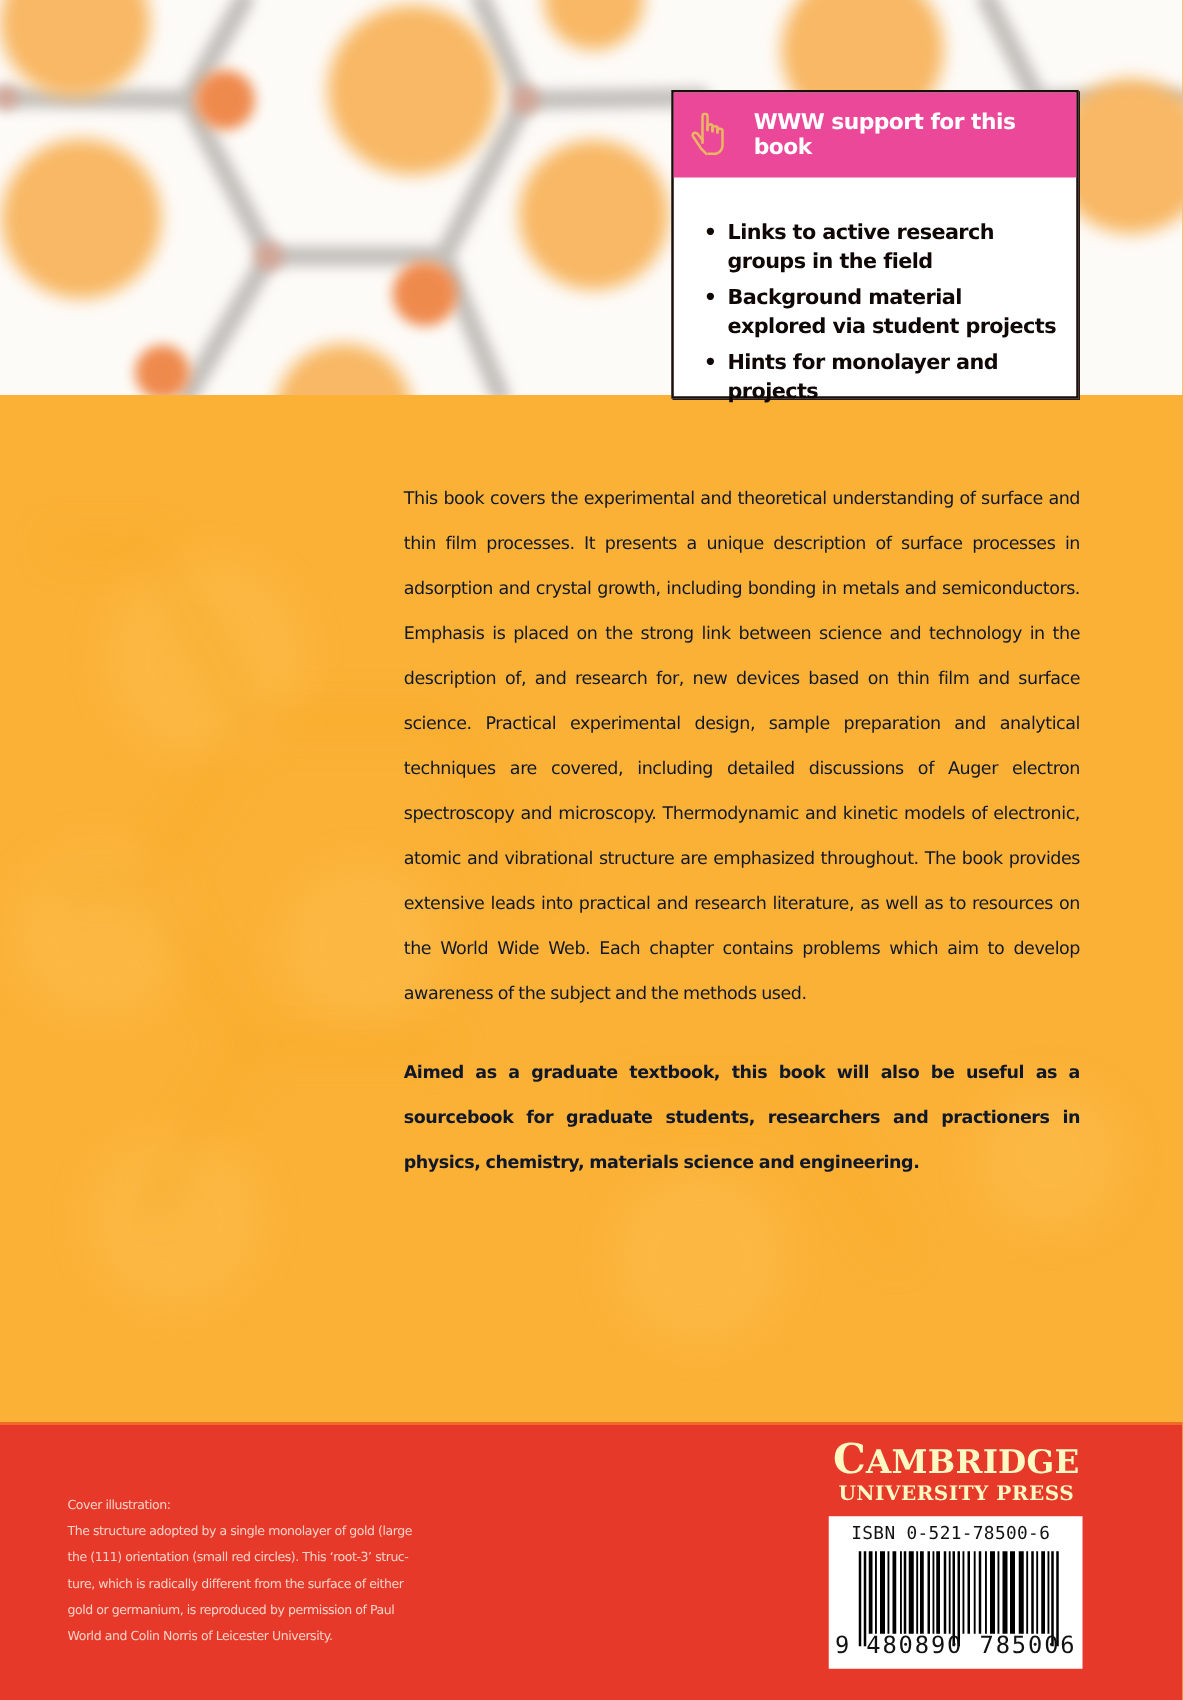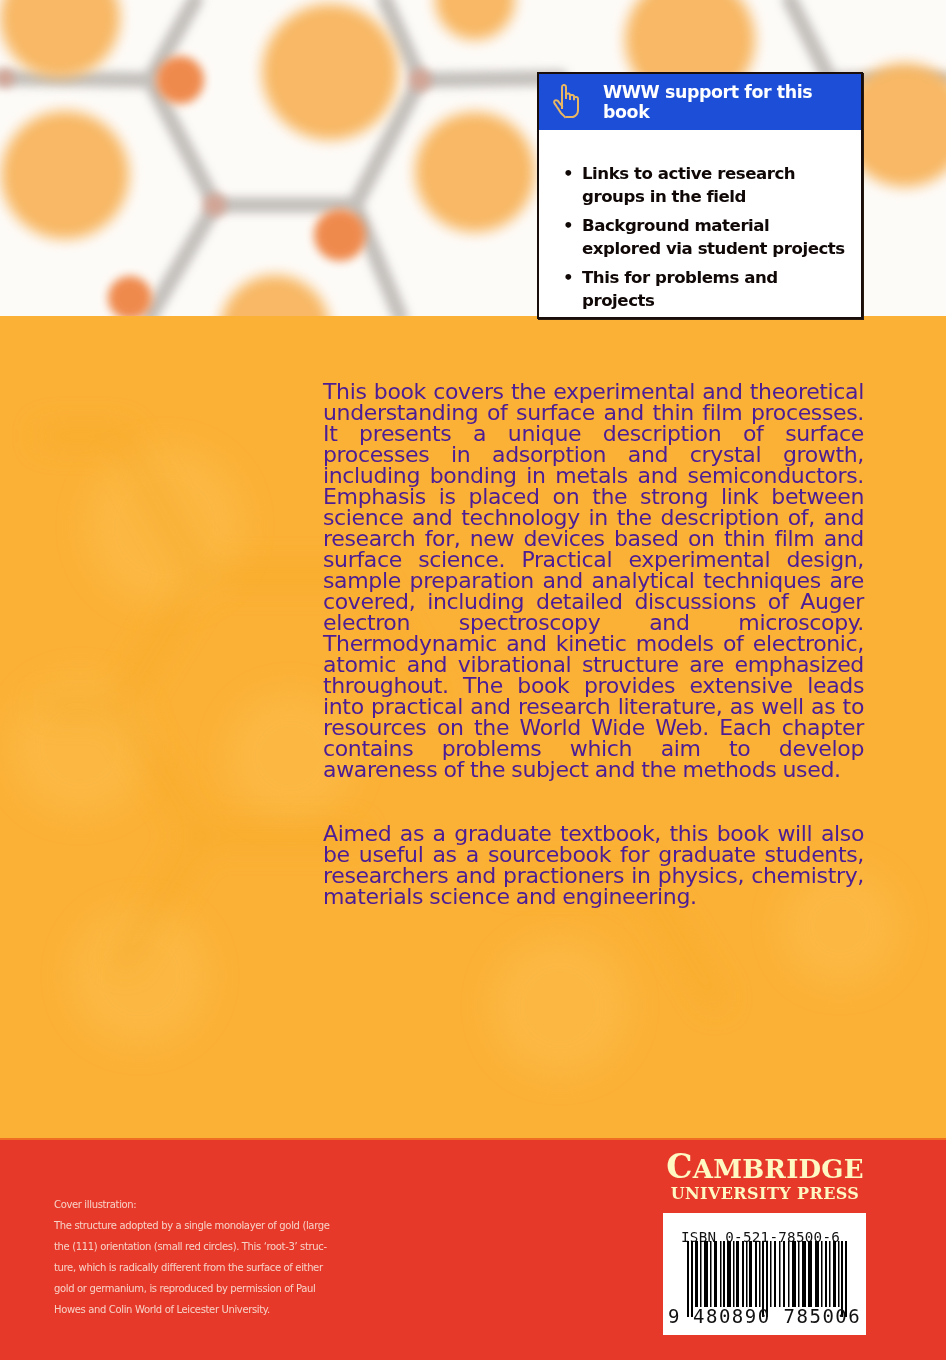--- a/index.html
+++ b/index.html
@@ -15,34 +15,34 @@
 
   
   .body-area {
     position: absolute; left: 0; top: 316px; width: 946px; height: 822px;
     background: #fbb136; overflow: hidden;
   }
   .body-area svg { position: absolute; left: 0; top: 0; }
 
   .blurb {
     position: absolute; left: 323px; top: 381px; width: 541px;
-    font-family: "DejaVu Sans", sans-serif; font-size: 22px; line-height: 21px;
-    color: #4c1d95; text-align: justify; letter-spacing: -0.35px; word-spacing: -0.5px;
+    font-family: "DejaVu Sans", sans-serif; font-size: 14px; line-height: 36px;
+    color: #0f172a; text-align: justify; letter-spacing: -0.35px; word-spacing: -0.5px;
     hyphens: manual;
   }
-  .blurb p + p { margin-top: 43px; }
+  .blurb p + p { margin-top: 27px; font-weight: bold; }
 
   
   .www-box {
     position: absolute; left: 537px; top: 72px; width: 326px; height: 247px;
     background: #ffffff; border: 2px solid #1a0e0a;
     box-shadow: 1px 1px 0 #2a1b12;
   }
   .www-header {
-    height: 56px; background: #1d4ed8; display: flex; align-items: center;
+    height: 68px; background: #ec4899; display: flex; align-items: center;
     padding-left: 12px; color: #ffffff;
   }
   .www-icon { width: 30px; height: 36px; margin-right: 22px; display: flex; }
   .www-title { font-size: 17.4px; font-weight: bold; letter-spacing: -0.4px; }
   .www-list { list-style: none; padding: 32px 14px 0 24px; }
   .www-list li {
     position: relative; padding-left: 19px; font-size: 16.6px; font-weight: bold;
     line-height: 23px; color: #100806; letter-spacing: -0.45px; margin-bottom: 6px;
   }
   .www-list li .bullet { position: absolute; left: 0; top: 0; }
@@ -65,21 +65,21 @@
   }
   .pub-name { font-size: 26px; line-height: 30px; font-weight: bold; letter-spacing: 0.2px; }
   .pub-name .big { font-size: 33px; }
   .pub-sub { font-size: 16px; line-height: 20px; font-weight: bold; letter-spacing: 0.4px; }
 
   .barcode-box {
     position: absolute; left: 663px; top: 73px; width: 203px; height: 122px;
     background: #ffffff;
   }
   .isbn-text {
-    position: absolute; left: 18px; top: 16px;
+    position: absolute; left: 18px; top: 6px;
     font-family: "DejaVu Sans Mono", "Liberation Mono", monospace; font-size: 14.2px;
     color: #111; letter-spacing: 0.3px;
   }
   .barcode-svg { position: absolute; left: 0; top: 0; }
   .ean-digits {
     position: absolute; left: 2px; top: 92px;
     font-family: "DejaVu Sans Mono", "Liberation Mono", monospace; font-size: 19px;
     color: #111; letter-spacing: 1.5px;
   }
   .ean-first { position: absolute; left: 3px; }
@@ -193,33 +193,33 @@
     <li>
       <span class="bullet">•</span>
       <span>Links to active research groups in the field</span>
     </li>
     <li>
       <span class="bullet">•</span>
       <span>Background material explored via student projects</span>
     </li>
     <li>
       <span class="bullet">•</span>
-      <span>This for problems and projects</span>
+      <span>Hints for monolayer and projects</span>
     </li>
   </ul>
 </div>
 
 <div class="footer">
   <div class="caption">
     <span class="cap-line">Cover illustration:</span>
     <span class="cap-line">The structure adopted by a single monolayer of gold (large</span>
     <span class="cap-line">the (111) orientation (small red circles). This ‘root-3’ struc-</span>
     <span class="cap-line">ture, which is radically different from the surface of either</span>
     <span class="cap-line">gold or germanium, is reproduced by permission of Paul</span>
-    <span class="cap-line">Howes and Colin World of Leicester University.</span>
+    <span class="cap-line">World and Colin Norris of Leicester University.</span>
   </div>
 
   <div class="publisher">
     <div class="pub-name"><span class="big">C</span><span>AMBRIDGE</span></div>
     <div class="pub-sub">UNIVERSITY PRESS</div>
   </div>
 
   <div class="barcode-box">
     <span class="isbn-text">ISBN 0-521-78500-6</span>
     <svg class="barcode-svg" width="203" height="122" viewBox="0 0 203 122">

